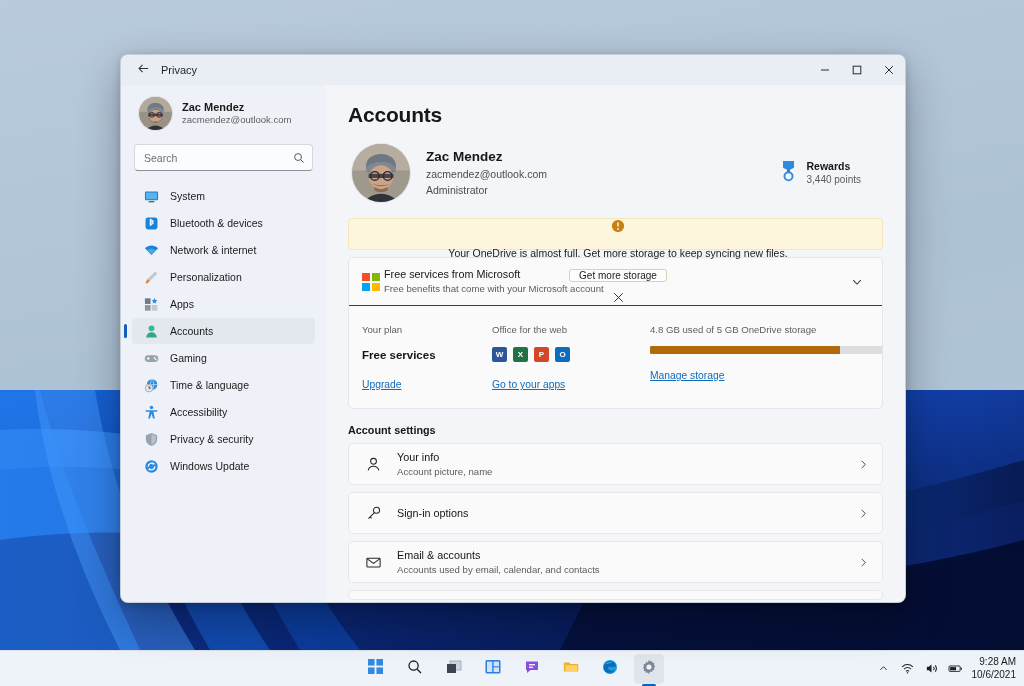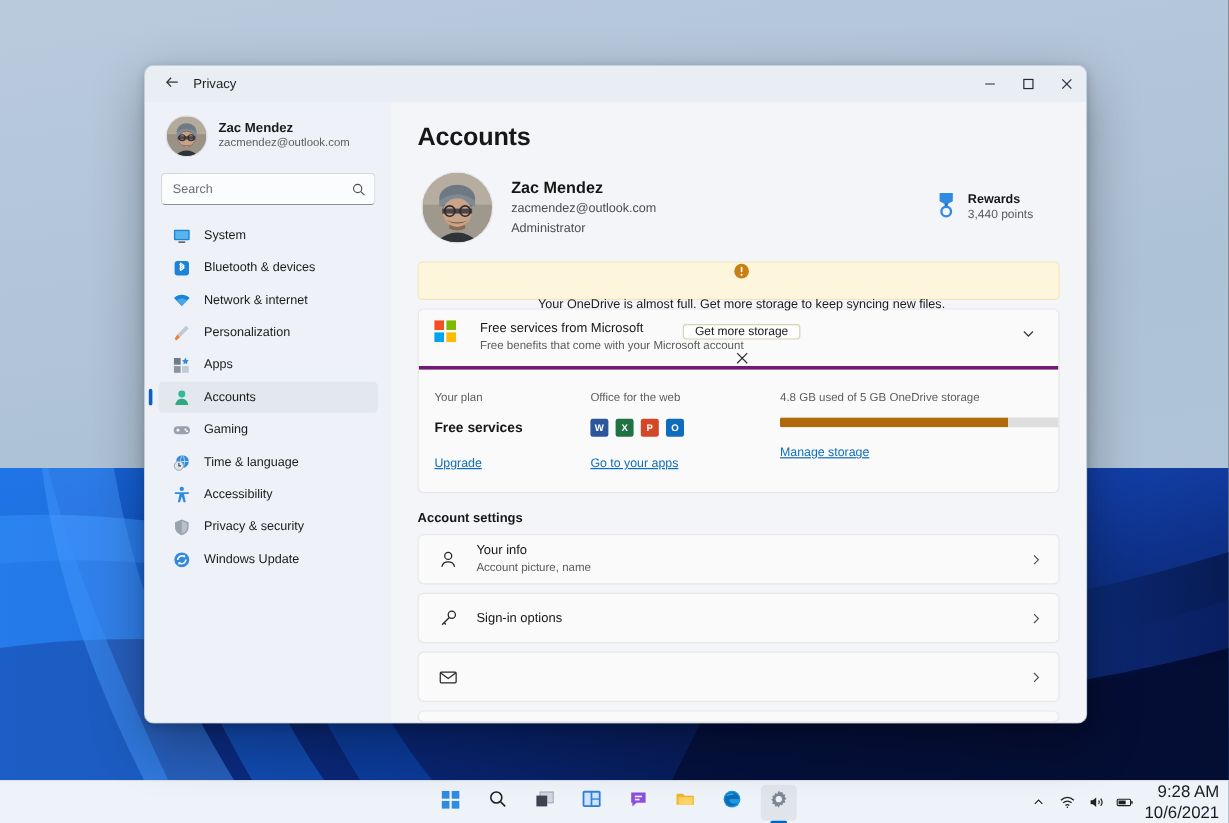--- a/index.html
+++ b/index.html
@@ -71,21 +71,21 @@
     display: flex;
     align-items: center;
     gap: 9px;
     font-size: 9px;
     color: #202124;
   }
   .tray-ico { width: 15px; height: 15px; display: flex; align-items: center; justify-content: center; }
   #clock {
     text-align: right;
     line-height: 1.25;
-    font-size: 14px;
+    font-size: 10px;
     color: #1b1b1b;
   }
 
   
   #settings-window {
     position: absolute;
     left: 120px;
     top: 54px;
     width: 786px;
     height: 549px;
@@ -300,23 +300,24 @@
   
   #services-card {
     background: #fafafa;
     border: 1px solid #e6e6e6;
     border-radius: 5px;
     margin-bottom: 15px;
     overflow: hidden;
   }
   #services-head {
     display: flex;
-    gap: 20px;
+    align-items: center;
+    gap: 4px;
     padding: 9px 14px 9px 13px;
-    border-bottom: 3px solid #701a75;
+    border-bottom: 1px solid #701a75;
   }
   #ms-logo { display: grid; grid-template-columns: 8px 8px; grid-template-rows: 8px 8px; gap: 2px; flex: 0 0 18px; }
   #ms-logo i { display: block; }
   #svc-title { font-size: 10.8px; color: #171717; line-height: 1.4; }
   #svc-sub { font-size: 9.6px; color: #5c5c5c; line-height: 1.45; }
   #svc-chevron {
     margin-left: auto;
     width: 22px; height: 22px;
     display: flex; align-items: center; justify-content: center;
     color: #3c3c3c;
@@ -867,20 +868,24 @@
           </span>
         </div>
 
         <div class="setting-row">
           <span class="row-ico">
             <svg width="17" height="17" viewBox="0 0 18 18" fill="none" stroke="#262626" stroke-width="1.1">
               <rect x="2" y="4.4" width="14" height="9.4" rx="0.9"></rect>
               <path d="M2.4 5.2 L9 10 L15.6 5.2"></path>
             </svg>
           </span>
+          <div>
+            <div class="row-title">Email &amp; accounts</div>
+            <div class="row-sub">Accounts used by email, calendar, and contacts</div>
+          </div>
           <span class="row-chevron">
             <svg width="11" height="11" viewBox="0 0 12 12" fill="none" stroke="#4a4a4a" stroke-width="1.05">
                 <path d="M4 2 L8 6 L4 10"></path>
               </svg>
           </span>
         </div>
 
         <div class="setting-row" style="height:10px;overflow:hidden"></div>
 
       </div>

